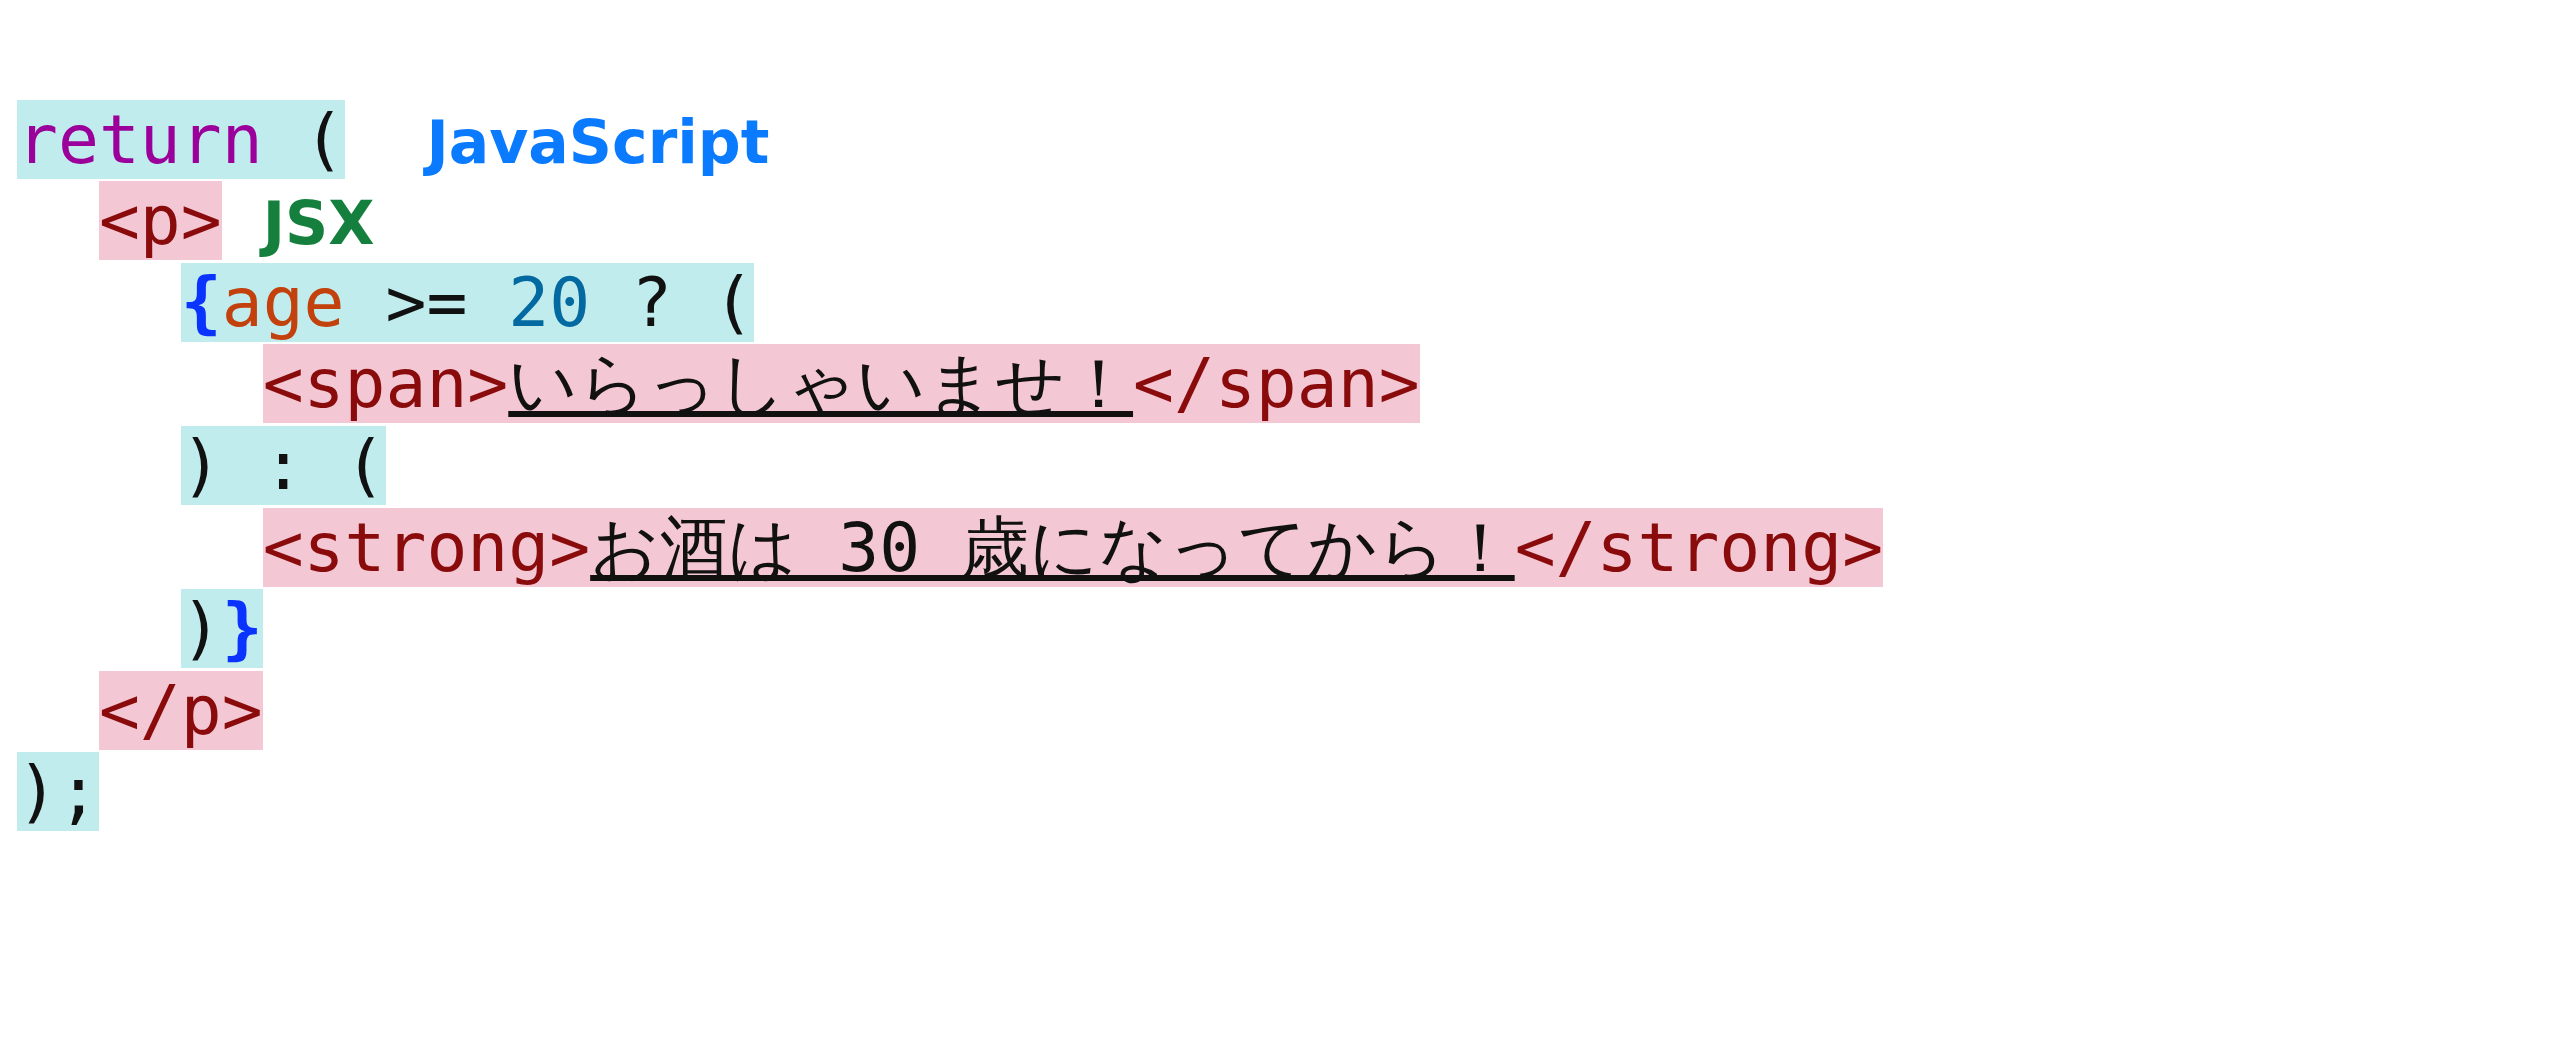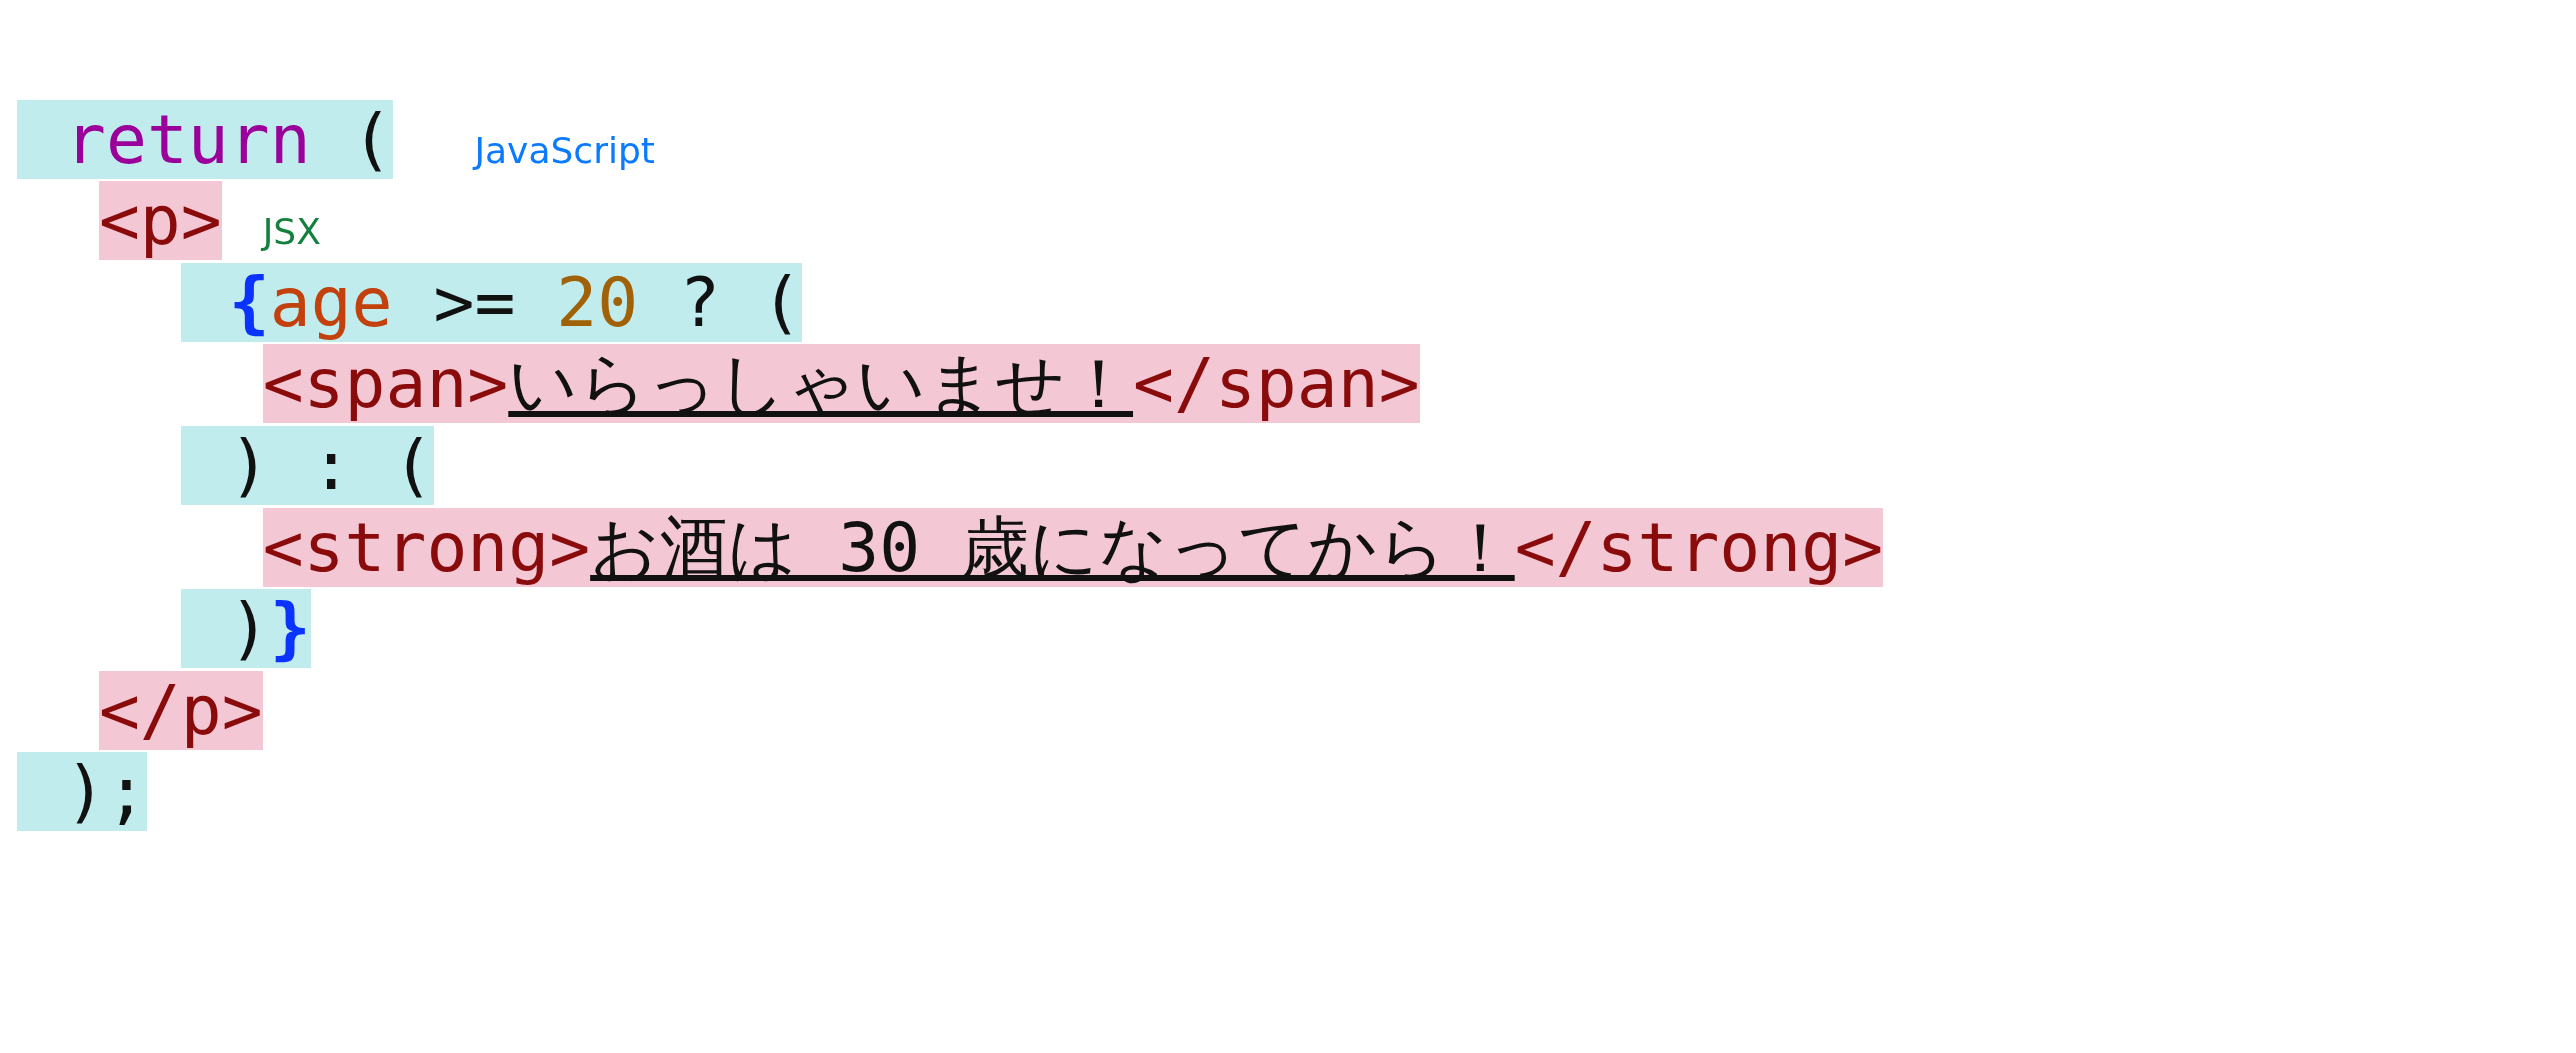--- a/index.html
+++ b/index.html
@@ -8,36 +8,36 @@
     background: #ffffff;
   }
   .code {
     font-family: "DejaVu Sans Mono", "Menlo", "Consolas", monospace;
     font-size: 68px;
     line-height: 1.2;
     white-space: pre;
     padding: 17px;
     color: #111;
   }
-  .bg-js  { background: #c1eced; padding-left: 48px; } 
+  .bg-js  { background: #c1eced; } 
   .bg-jsx { background: #f4c7d4; } 
 
   .kw-return { color: #9b009b; } 
   .punct    { color: #111111; } 
   .tag      { color: #8a0b0b; } 
   .brace    { color: #0b33ff; font-weight: bold; } 
   .ident    { color: #c2410c; } 
   .op       { color: #111111; }
-  .num      { color: #a16207; } 
+  .num      { color: #0369a1; } 
   .txt      { color: #111111; text-decoration: underline; }
 
   .label {
     font-family: "DejaVu Sans", "Arial", sans-serif;
-    font-weight: 400;
-    font-size: 36px;
+    font-weight: 700;
+    font-size: 60px;
   }
   .label-js  { color: #0a7bff; }
   .label-jsx { color: #15803d; }
 </style>
 </head>
 <body>
 
 <div class="code">
 <span class="bg-js"><span class="kw-return">return</span> <span class="punct">(</span></span>  <span class="label label-js">JavaScript</span>
   <span class="bg-jsx"><span class="tag">&lt;p&gt;</span></span> <span class="label label-jsx">JSX</span>

